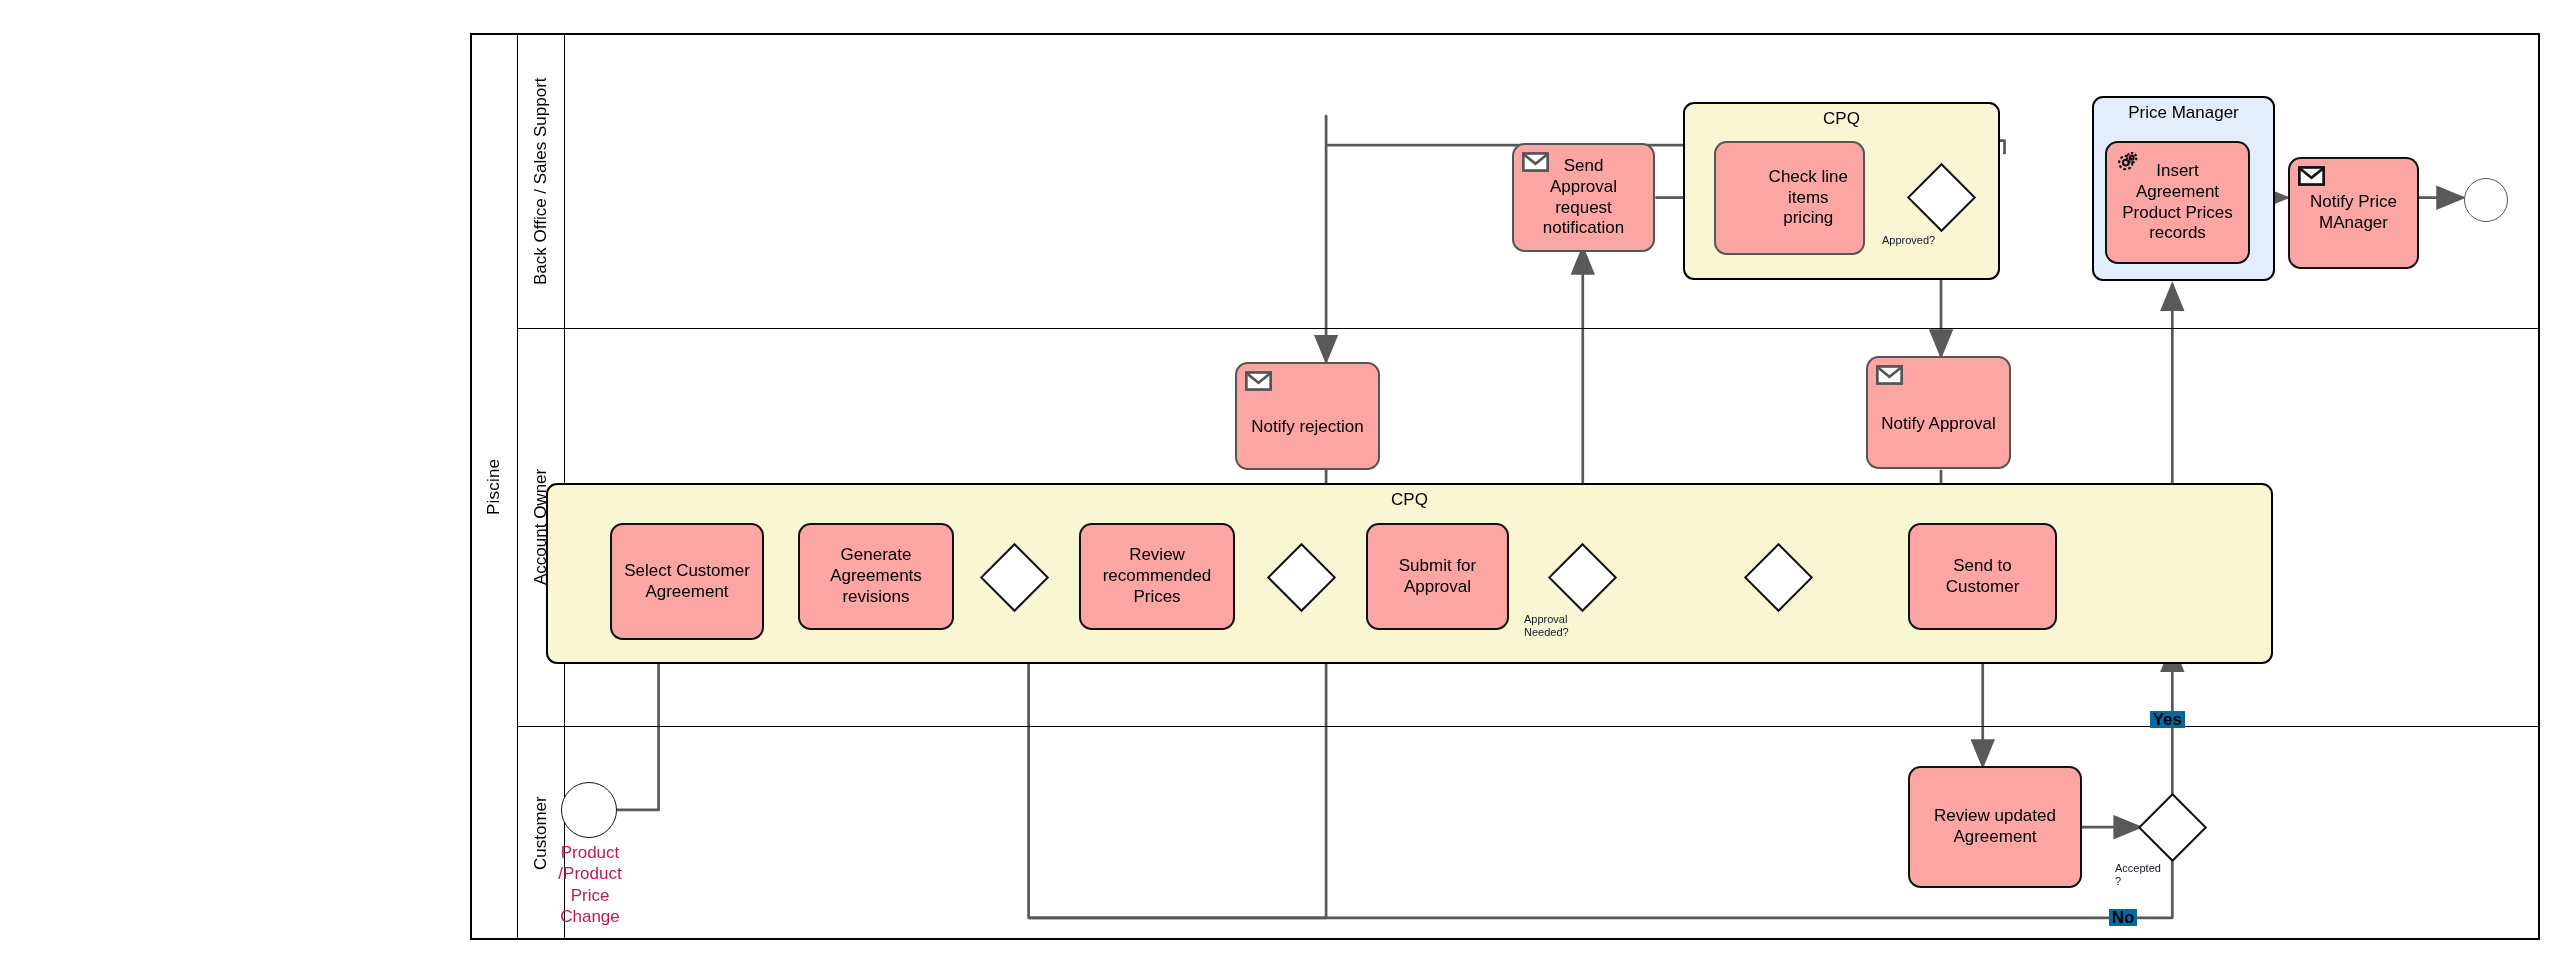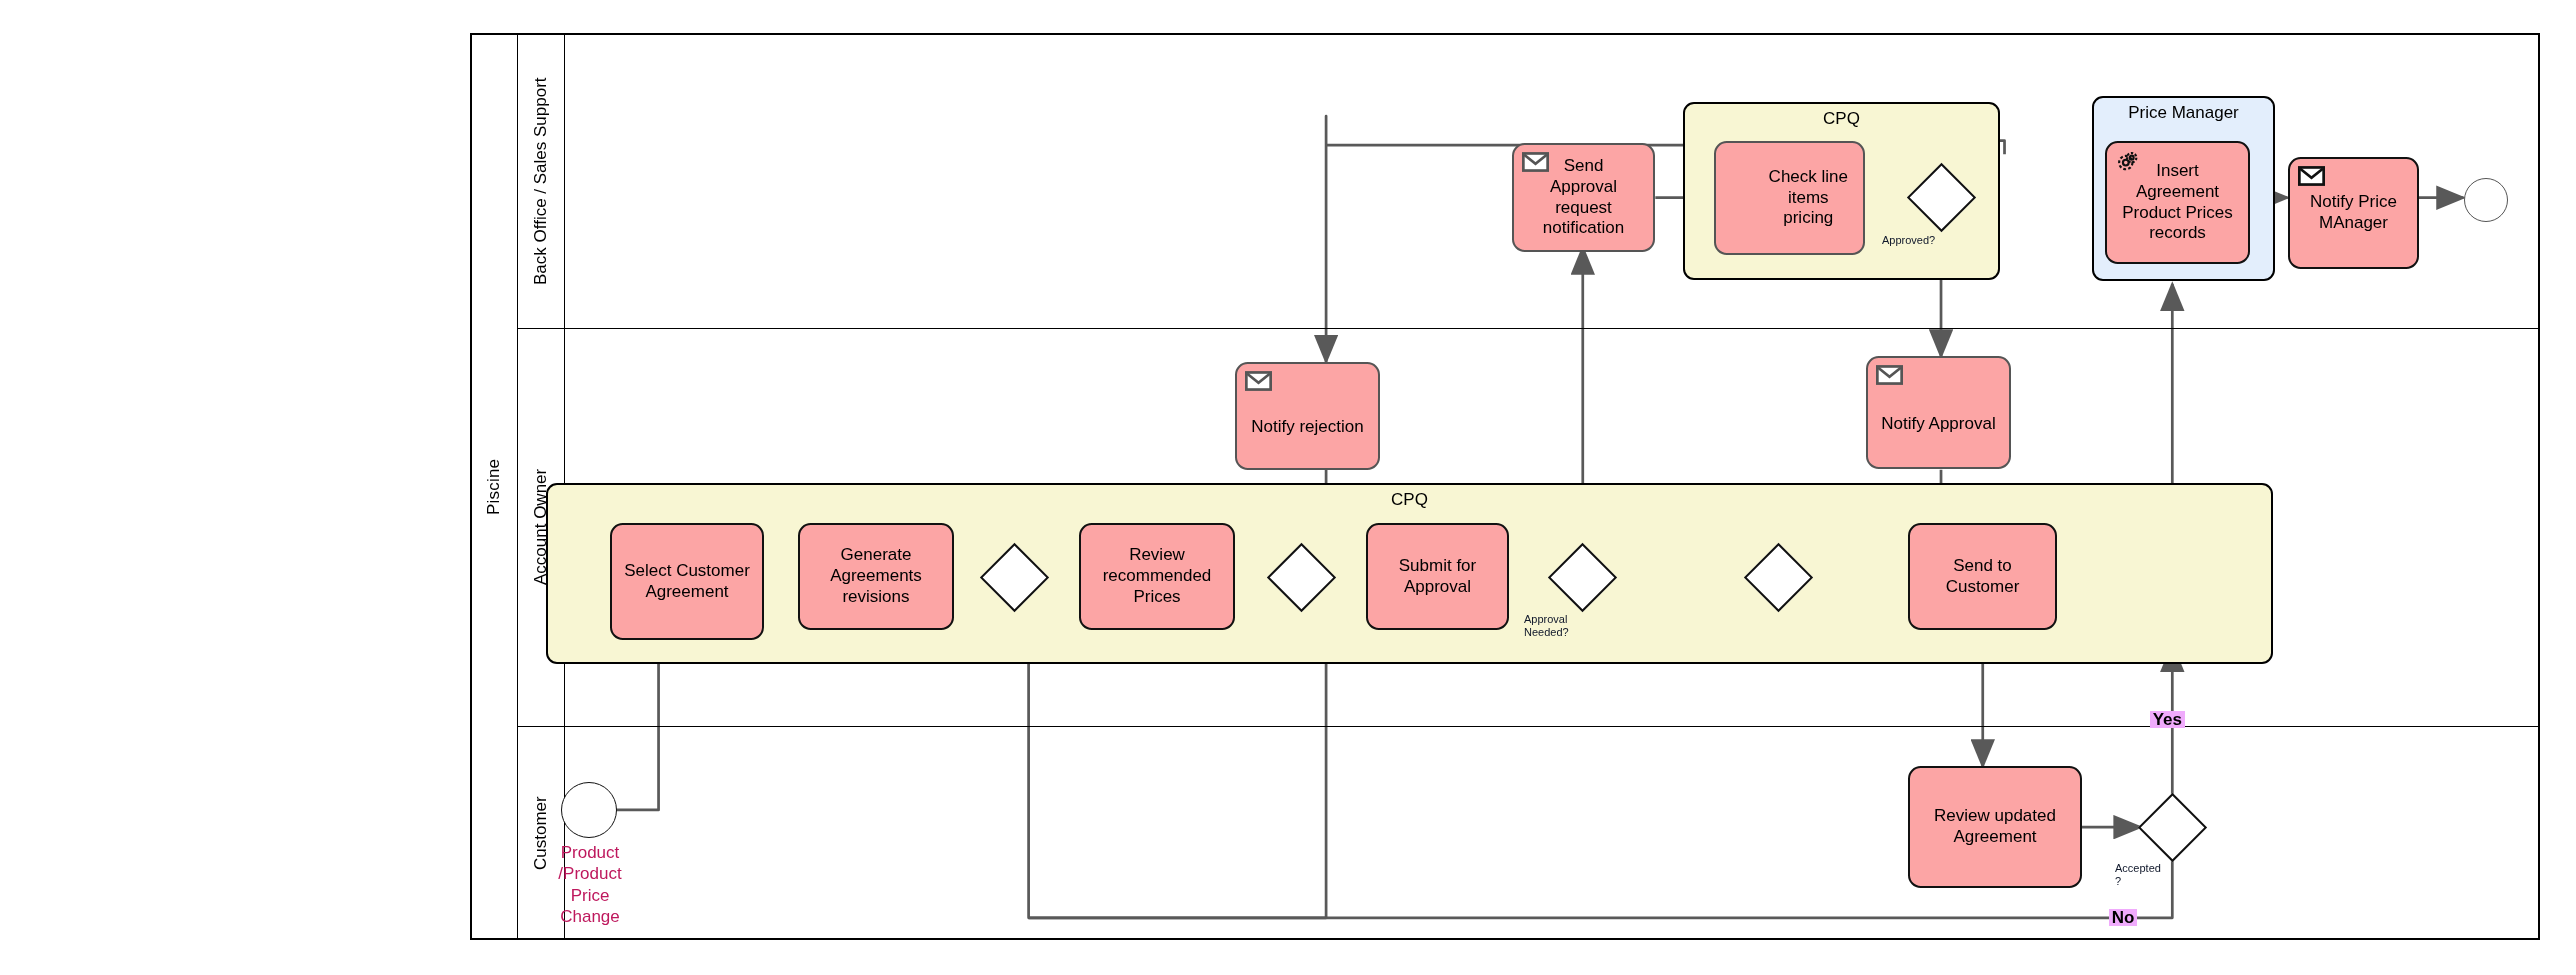--- a/index.html
+++ b/index.html
@@ -28,21 +28,21 @@
   .task .badge{position:absolute;left:8.2px;top:7.3px;width:27px;height:20px;}
 
   .gw{position:absolute;background:#fff;border:2.7px solid #111;
     transform:rotate(45deg);box-sizing:border-box;}
   .gw-label{position:absolute;font-size:11px;color:#0f172a;line-height:1.2;}
 
   .evt{position:absolute;border:1.8px solid #111;border-radius:50%;background:#fff;box-sizing:border-box;}
   .evt.end{border-color:#555;border-width:1.8px;}
   .evt-label{position:absolute;font-size:17px;color:#be185d;text-align:center;line-height:1.25;}
 
-  .flow-label{position:absolute;font-size:17px;font-weight:bold;color:#000;background:#f0abfc;
+  .flow-label{position:absolute;font-size:17px;font-weight:bold;color:#000;background:#0369a1;
     padding:0 2.7px;line-height:1;}
 </style>
 </head>
 <body>
 
 <div id="canvas">
 
   <svg id="wires" viewBox="0 0 2840 1075" xmlns="http://www.w3.org/2000/svg">
     <defs>
       <marker id="ah" markerWidth="11" markerHeight="9" refX="10" refY="4.5" orient="auto">

